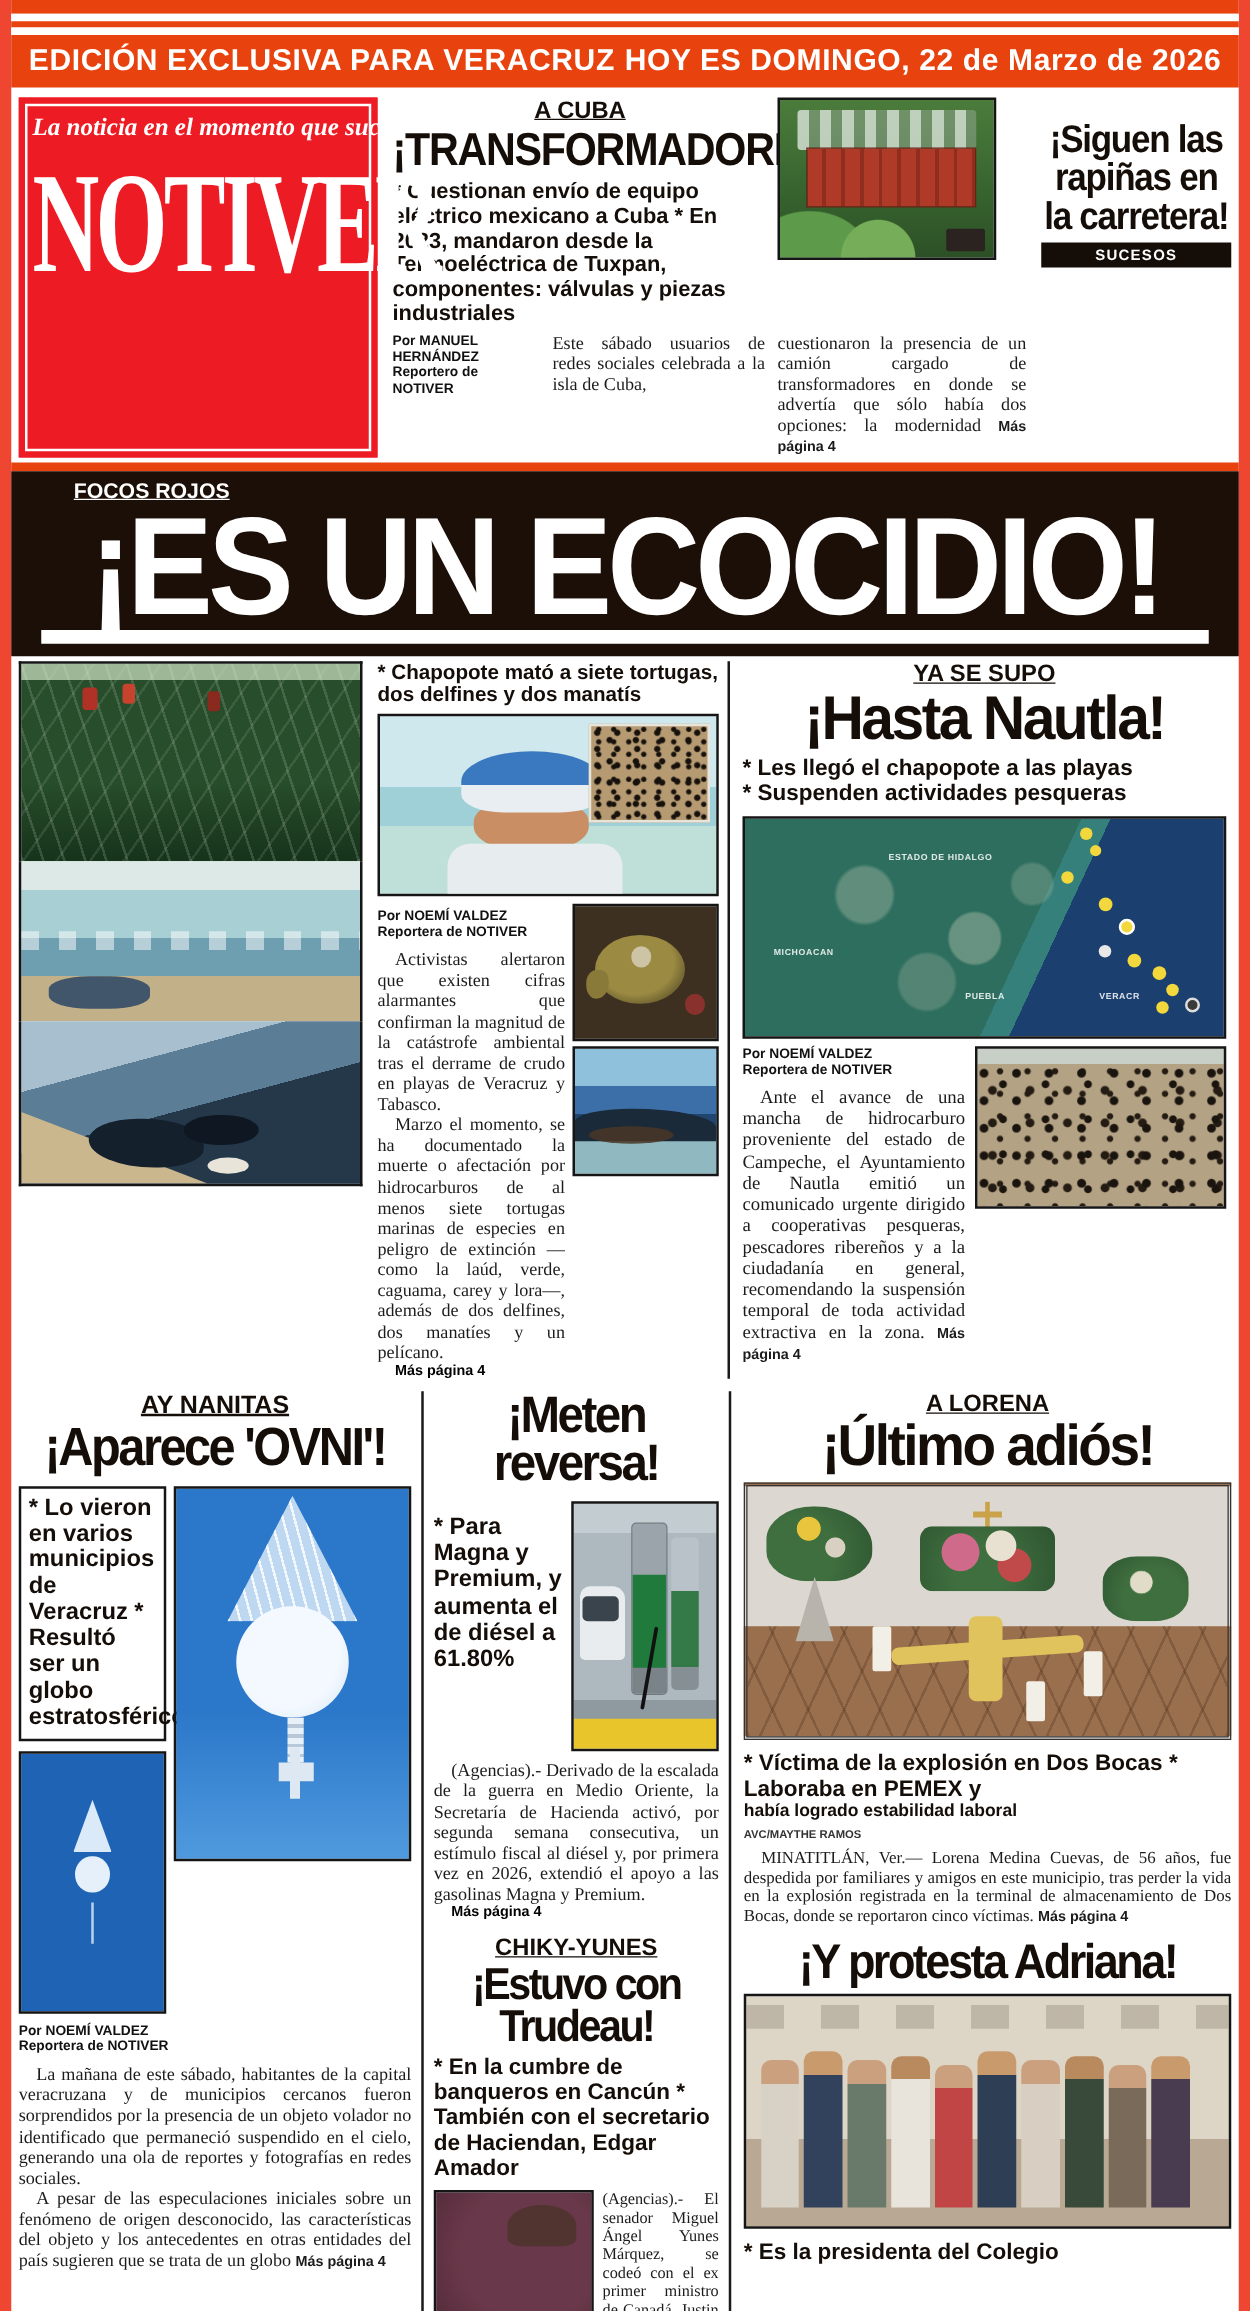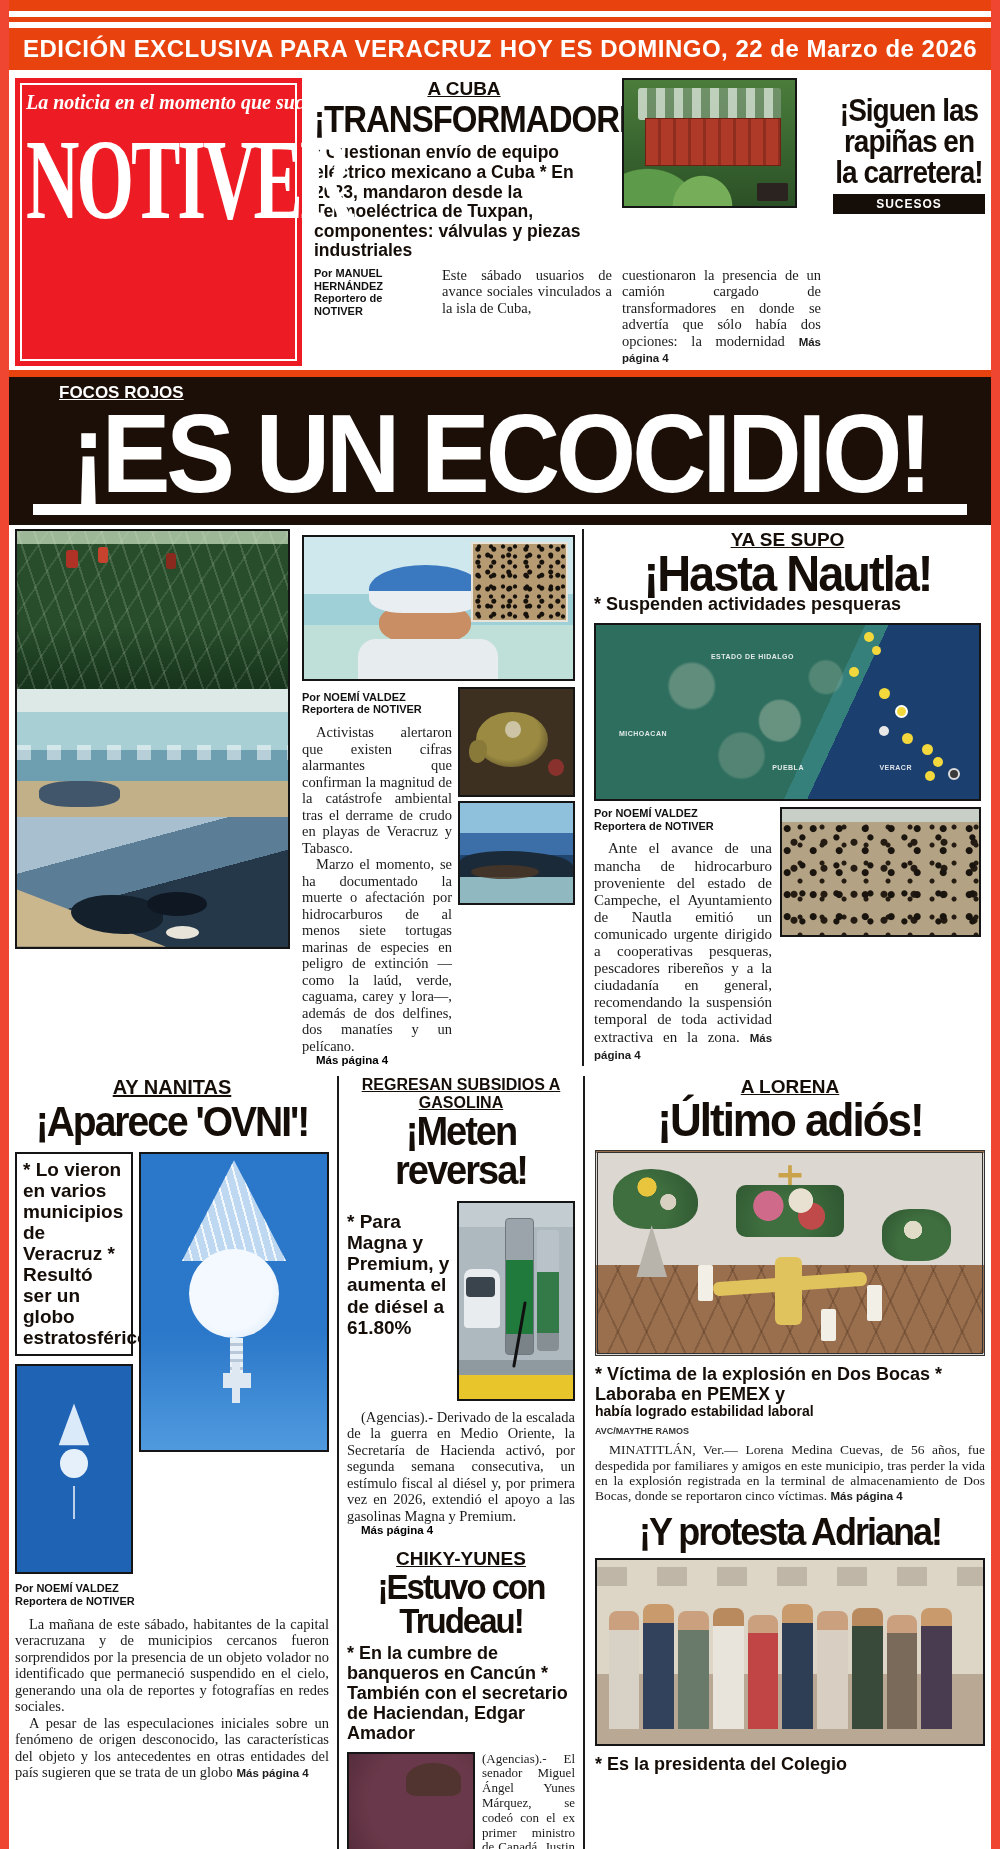--- a/index.html
+++ b/index.html
@@ -125,21 +125,21 @@
         </div>
       </div>
       <div class="mast-body">
         <div style="width:118px; flex-shrink:0;">
           <div class="byline">
             <div>Por MANUEL HERNÁNDEZ</div>
             <div>Reportero de NOTIVER</div>
           </div>
         </div>
         <p class="serif" style="width:170px; flex-shrink:0;">
-          <span>Este sábado usuarios de avance sociales vinculados a la isla de Cuba,</span>
+          <span>Este sábado usuarios de redes sociales celebrada a la isla de Cuba,</span>
         </p>
         <p class="serif" style="flex:1;">
           <span>cuestionaron la presencia de un camión cargado de transformadores en donde se advertía que sólo había dos opciones: la modernidad</span>
           <b class="more">Más página 4</b>
         </p>
       </div>
     </div>
 
     <div class="mast-right">
       <div class="hl hl-rapinas" style="margin-top:18px;">¡Siguen las rapiñas en la carretera!</div>
@@ -170,20 +170,21 @@
       </div>
       <div class="ph" style="width:100%; height:132px; background:linear-gradient(165deg,#a7bfce 0 28%,#5c7d96 28% 52%,#24384a 52% 100%); border-top:none;">
         <i style="left:0;bottom:0;width:55%;height:55%;background:#cbb78e;clip-path:polygon(0 100%,0 20%,100% 100%);"></i>
         <i style="left:20%;bottom:10%;width:34%;height:30%;background:#14202c;border-radius:45% 55% 40% 60%;"></i>
         <i style="left:48%;bottom:24%;width:22%;height:18%;background:#0e1722;border-radius:50%;"></i>
         <i style="left:55%;bottom:6%;width:12%;height:10%;background:#e8e4da;border-radius:50%;"></i>
       </div>
     </div>
 
     <div class="colD-mid">
+      <div class="deck-sm">* Chapopote mató a siete tortugas, dos delfines y dos manatís</div>
       <div class="ph mt6" style="width:100%; height:146px; background:linear-gradient(180deg,#cfe8ee 0 40%,#9fd0d8 40% 62%,#bfe0d8 62% 100%);">
         <i style="left:28%;top:46%;width:34%;height:30%;background:#c98e63;border-radius:46%;"></i>
         <i style="left:24%;top:20%;width:42%;height:34%;background:linear-gradient(180deg,#3a78c0 0 55%,#e9eef2 55% 100%);border-radius:50% 50% 30% 30%;"></i>
         <i style="left:20%;top:72%;width:52%;height:28%;background:#e7ecef;border-radius:18px 18px 0 0;"></i>
         <i style="right:2%;top:4%;width:36%;height:56%;background:#b59a72;border:2px solid #e8e4da;background-image:radial-gradient(circle at 30% 40%,#17110c 0 2px,transparent 3px),radial-gradient(circle at 70% 65%,#17110c 0 2px,transparent 3px),radial-gradient(circle at 50% 25%,#17110c 0 1.6px,transparent 2.6px);background-size:16px 13px,21px 17px,12px 10px;"></i>
       </div>
       <div class="mid-flex">
         <div style="width:150px; flex-shrink:0;">
           <div class="byline mt4">
             <div>Por NOEMÍ VALDEZ</div>
@@ -208,20 +209,21 @@
             <i style="left:0;top:48%;width:100%;height:26%;background:#1a2a38;border-radius:40% 60% 0 0;"></i>
             <i style="left:10%;top:62%;width:60%;height:14%;background:#4a3626;border-radius:50%;opacity:.85;"></i>
           </div>
         </div>
       </div>
     </div>
 
     <div class="colD-right">
       <div class="kicker">YA SE SUPO</div>
       <div class="hl hl-nautla">¡Hasta Nautla!</div>
+      <div class="deck-sm mt10" style="font-size:18px;">* Les llegó el chapopote a las playas</div>
       <div class="deck-sm" style="font-size:18px;">* Suspenden actividades pesqueras</div>
       <div class="ph mt8" style="width:100%; height:178px; background:linear-gradient(115deg,#2e6e5e 0 58%,#35807a 58% 63%,#1b3f6e 63% 100%);">
         <i style="left:0;top:0;width:100%;height:100%;background:radial-gradient(circle at 25% 35%,rgba(190,200,180,.35) 0 7%,transparent 8%),radial-gradient(circle at 48% 55%,rgba(190,200,180,.4) 0 9%,transparent 10%),radial-gradient(circle at 60% 30%,rgba(170,190,170,.3) 0 6%,transparent 7%),radial-gradient(circle at 38% 75%,rgba(170,185,165,.3) 0 8%,transparent 9%);"></i>
         <span class="cap" style="left:6%;top:60%;">MICHOACAN</span>
         <span class="cap" style="left:30%;top:16%;">ESTADO DE HIDALGO</span>
         <span class="cap" style="left:46%;top:80%;">PUEBLA</span>
         <span class="cap" style="left:74%;top:80%;">VERACR</span>
         <i style="left:70%;top:4%;width:10px;height:10px;background:#f2d83c;border-radius:50%;"></i>
         <i style="left:72%;top:12%;width:9px;height:9px;background:#f2d83c;border-radius:50%;"></i>
         <i style="left:66%;top:24%;width:10px;height:10px;background:#f2d83c;border-radius:50%;"></i>
@@ -286,21 +288,20 @@
         <p class="serif indent">
           <span>A pesar de las especulaciones iniciales sobre un fenómeno de origen desconocido, las características del objeto y los antecedentes en otras entidades del país sugieren que se trata de un globo</span>
           <b class="more">Más página 4</b>
         </p>
       </div>
 
     </div>
 
     <div class="colE-mid">
       <div>
-        <div class="kicker" style="font-size:16px;">REGRESAN SUBSIDIOS A GASOLINA</div>
         <div class="hl hl-mid">¡Meten reversa!</div>
         <div style="display:flex; gap:7px; margin-top:16px;">
           <div style="flex:1;">
             <div class="deck" style="font-size:19px;">* Para Magna y Premium, y aumenta el de diésel a 61.80%</div>
           </div>
           <div class="ph" style="width:118px; height:200px; flex-shrink:0; background:linear-gradient(180deg,#c2ccd1 0 12%,#aeb9bf 12% 80%,#8f9aa0 80% 100%);">
             <i style="left:40%;top:8%;width:26%;height:70%;background:linear-gradient(180deg,#9aa4aa 0 30%,#1f7a3c 30% 85%,#7a8388 85% 100%);border-radius:4px;border:1px solid #6e787e;"></i>
             <i style="left:68%;top:14%;width:20%;height:62%;background:linear-gradient(180deg,#b8c2c8 0 35%,#347a48 35% 85%,#858f94 85% 100%);border-radius:4px;"></i>
             <i style="left:4%;top:34%;width:32%;height:30%;background:#e8ecef;border-radius:8px 10px 4px 4px;"></i>
             <i style="left:6%;top:38%;width:26%;height:10%;background:#3a444c;border-radius:4px;"></i>

